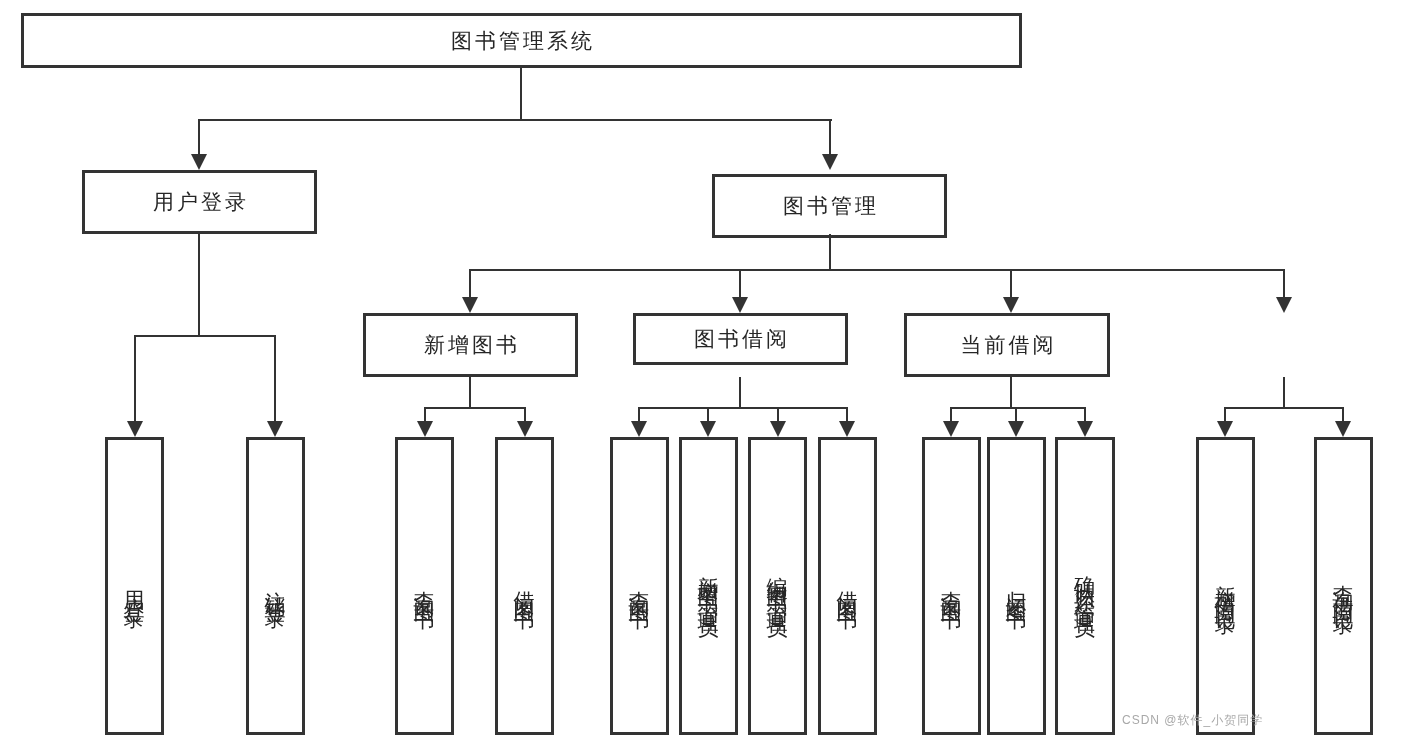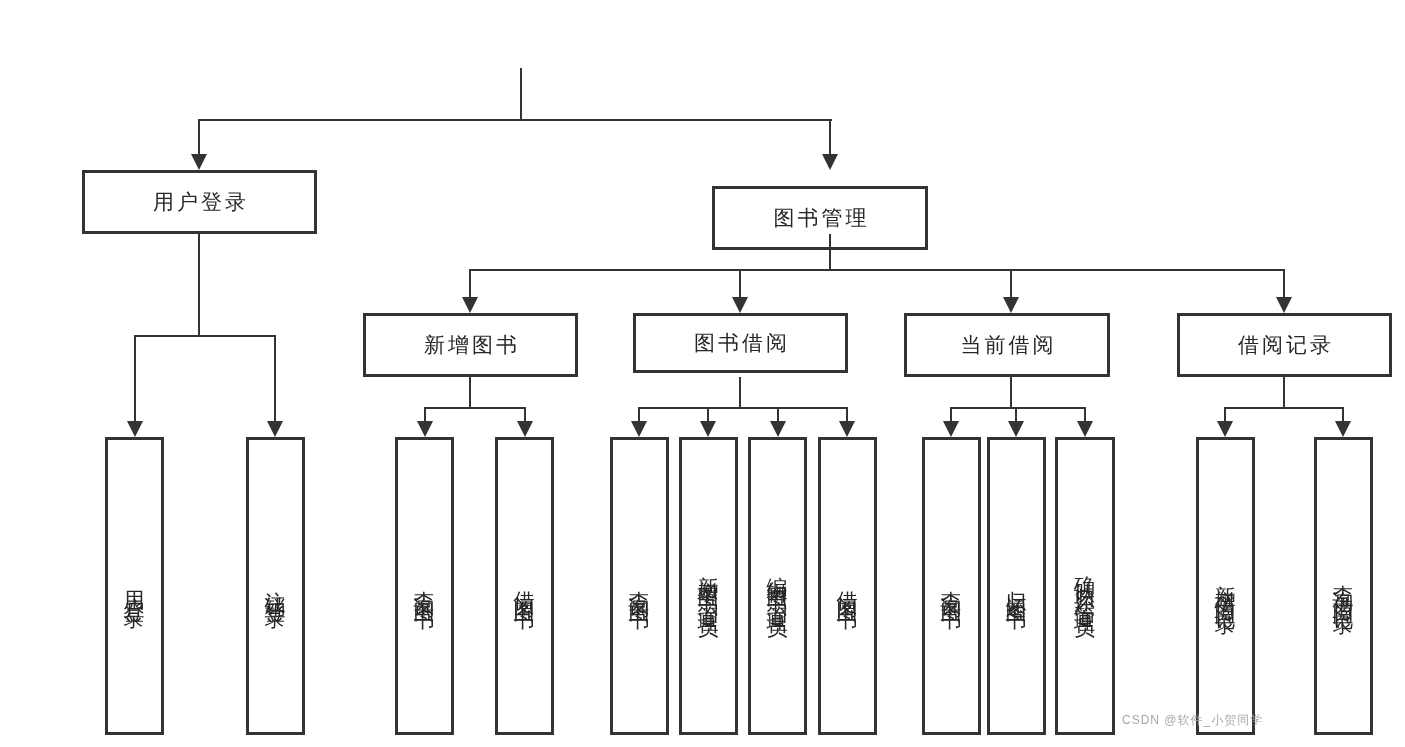--- a/index.html
+++ b/index.html
@@ -30,32 +30,35 @@
   .watermark{
     position:absolute; left:1122px; top:712px; z-index:10;
     font-size:12px; letter-spacing:1px; color:var(--wm); white-space:nowrap;
   }
 </style>
 </head>
 <body>
 
 <div id="canvas">
 
+  <div class="box" style="left:21px;top:13px;width:1001px;height:55px">
+    <span>图书管理系统</span>
+  </div>
 
   <i class="vl" style="left:520px;top:68px;height:52px"></i>
   <i class="hl" style="left:198px;top:119px;width:634px"></i>
   <i class="vl" style="left:198px;top:119px;height:36px"></i>
   <i class="vl" style="left:829px;top:119px;height:36px"></i>
   <i class="ah" style="left:191px;top:154px"></i>
   <i class="ah" style="left:822px;top:154px"></i>
 
   <div class="box" style="left:82px;top:170px;width:235px;height:64px">
     <span>用户登录</span>
   </div>
-  <div class="box" style="left:712px;top:186px;width:216px;height:64px">
+  <div class="box" style="left:712px;top:174px;width:235px;height:64px">
     <span>图书管理</span>
   </div>
 
   <i class="vl" style="left:198px;top:234px;height:102px"></i>
   <i class="hl" style="left:134px;top:335px;width:142px"></i>
   <i class="vl" style="left:134px;top:335px;height:86px"></i>
   <i class="vl" style="left:274px;top:335px;height:86px"></i>
   <i class="ah" style="left:127px;top:421px"></i>
   <i class="ah" style="left:267px;top:421px"></i>
 
@@ -66,28 +69,25 @@
   <i class="vl" style="left:1010px;top:269px;height:29px"></i>
   <i class="vl" style="left:1283px;top:269px;height:29px"></i>
   <i class="ah" style="left:462px;top:297px"></i>
   <i class="ah" style="left:732px;top:297px"></i>
   <i class="ah" style="left:1003px;top:297px"></i>
   <i class="ah" style="left:1276px;top:297px"></i>
 
   <div class="box" style="left:363px;top:313px;width:215px;height:64px">
     <span>新增图书</span>
   </div>
-  <div class="box" style="left:633px;top:313px;width:215px;height:60px">
+  <div class="box" style="left:633px;top:313px;width:215px;height:52px">
     <span>图书借阅</span>
   </div>
   <div class="box" style="left:904px;top:313px;width:206px;height:64px">
     <span>当前借阅</span>
-  </div>
-  <div class="box" style="left:1177px;top:313px;width:215px;height:64px">
-    <span>借阅记录</span>
   </div>
 
   <i class="vl" style="left:469px;top:377px;height:32px"></i>
   <i class="hl" style="left:424px;top:407px;width:102px"></i>
   <i class="vl" style="left:424px;top:407px;height:14px"></i>
   <i class="vl" style="left:524px;top:407px;height:14px"></i>
   <i class="ah" style="left:417px;top:421px"></i>
   <i class="ah" style="left:517px;top:421px"></i>
 
   <i class="vl" style="left:739px;top:377px;height:32px"></i>

